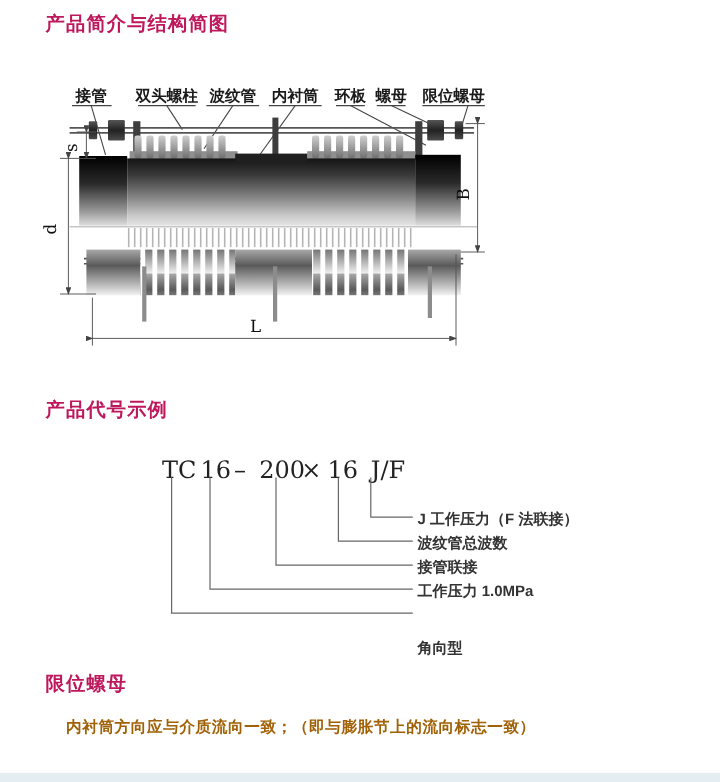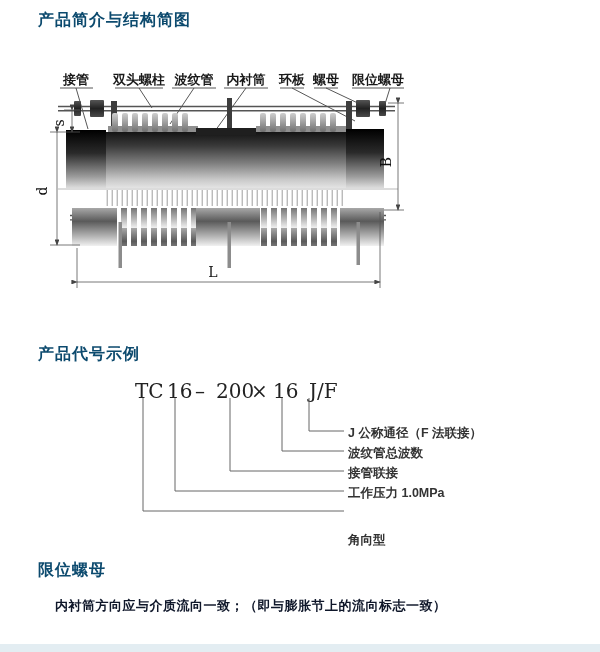--- a/index.html
+++ b/index.html
@@ -3,24 +3,24 @@
 <meta charset="utf-8">
 <style>
   * { margin:0; padding:0; box-sizing:border-box; }
   html,body { background:#fff; }
   .page {
     position:relative; width:600px; height:652px; background:#ffffff;
     font-family:"Liberation Sans","DejaVu Sans",sans-serif; overflow:hidden;
   }
   .sec-heading {
     position:absolute; left:38px; font-size:16px; font-weight:bold;
-    color:#0c4a6e; letter-spacing:1px;
+    color:#be185d; letter-spacing:1px;
   }
   .h1 { top:10px; }
-  .h2 { top:344px; }
+  .h2 { top:332px; }
   .h3 { top:560px; }
 
   svg text { font-family:"Liberation Sans","DejaVu Sans",sans-serif; }
   svg .partlbl { font-size:13px; font-weight:bold; fill:#1a1a1a; }
   svg .dimlbl  { font-family:"DejaVu Serif","Liberation Serif",serif; font-size:14px; fill:#111; }
 
   #diagram   { position:absolute; left:30px; top:58px; }
   #code-tree { position:absolute; left:0; top:394px; }
 
   .code-part {
@@ -28,21 +28,21 @@
     font-size:20px; color:#222; white-space:nowrap;
   }
   .legend {
     position:absolute; left:348px; top:0; width:250px;
   }
   .legend-item {
     position:absolute; left:0; font-size:12.5px; font-weight:bold; color:#333;
     white-space:nowrap;
   }
   .body-text {
-    position:absolute; left:55px; font-size:13px; font-weight:bold; color:#0f172a;
+    position:absolute; left:55px; font-size:13px; font-weight:bold; color:#a16207;
     white-space:nowrap; letter-spacing:0.5px;
   }
   .footer-strip {
     position:absolute; left:0; bottom:0; width:600px; height:8px; background:#e3edf2;
   }
 </style>
 </head>
 <body>
 
 <div class="page">
@@ -215,21 +215,21 @@
     <g stroke="#666" stroke-width="1" fill="none">
       <path d="M143,398 V511 H344"></path>
       <path d="M175,398 V491 H344"></path>
       <path d="M230,398 V471 H344"></path>
       <path d="M282,398 V451 H344"></path>
       <path d="M309,398 V431 H344"></path>
     </g>
   </svg>
 
   <div class="legend">
-    <div class="legend-item" style="top:425px;">J 公称通径（F 法联接）</div>
+    <div class="legend-item" style="top:425px;">J 工作压力（F 法联接）</div>
     <div class="legend-item" style="top:445px;text-align:center;">波纹管总波数</div>
     <div class="legend-item" style="top:465px;">接管联接</div>
     <div class="legend-item" style="top:485px;">工作压力 1.0MPa</div>
     <div class="legend-item" style="top:532px;">角向型</div>
   </div>
 
   <div class="sec-heading h3">限位螺母</div>
   <div class="body-text" style="top:597px;">内衬筒方向应与介质流向一致；（即与膨胀节上的流向标志一致）</div>
 
   <div class="footer-strip"></div>

